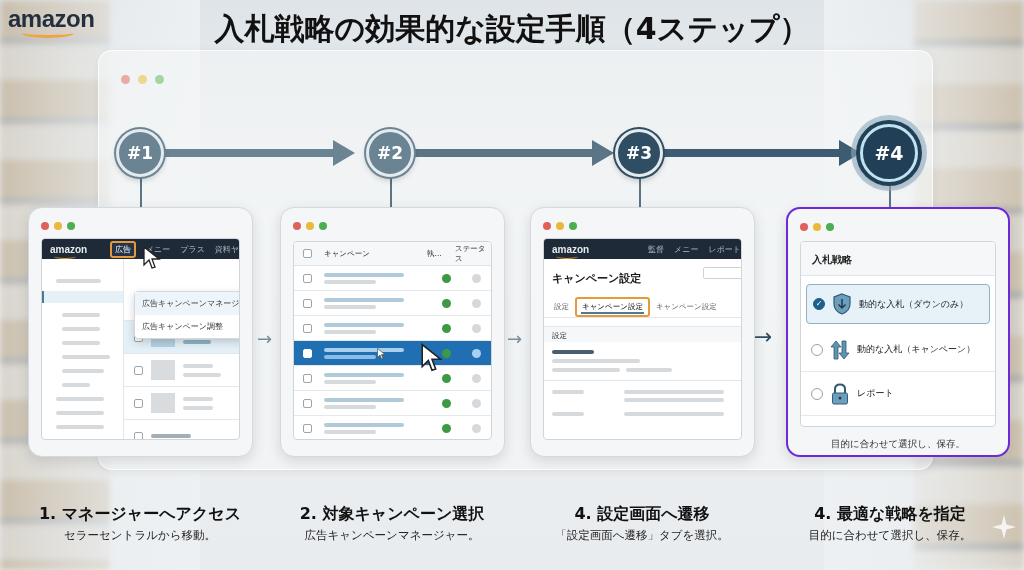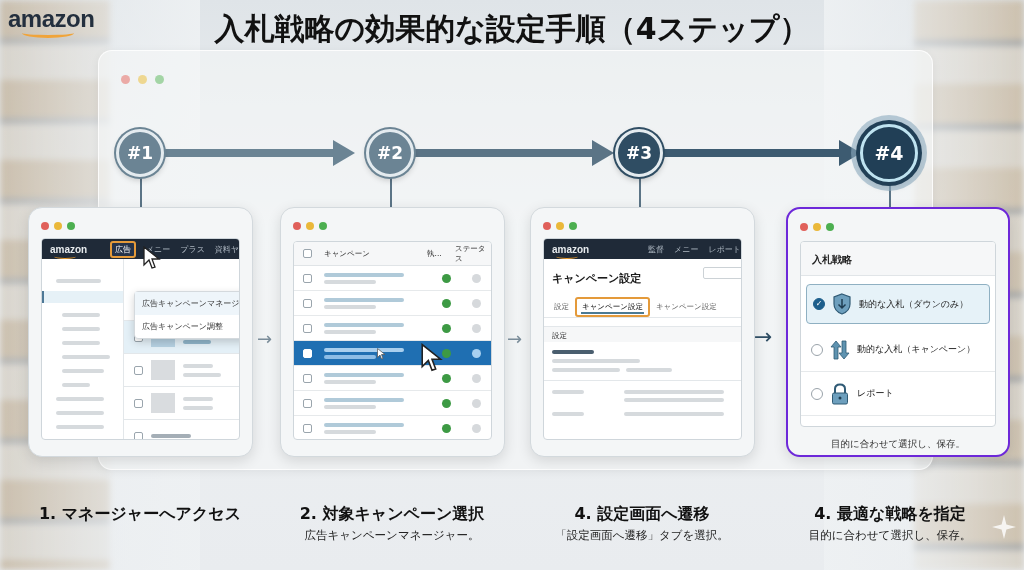--- a/index.html
+++ b/index.html
@@ -449,20 +449,21 @@
   </div>
   <div class="c4-foot">目的に合わせて選択し、保存。</div>
 </div>
 
 <div class="side-arrow" style="left:257px">→</div>
 <div class="side-arrow" style="left:507px">→</div>
 <div class="side-arrow dark" style="left:754px">→</div>
 
 <div class="caption" style="left:20px">
   <div class="cap-title">1. マネージャーへアクセス</div>
+  <div class="cap-sub">セラーセントラルから移動。</div>
 </div>
 <div class="caption" style="left:272px">
   <div class="cap-title">2. 対象キャンペーン選択</div>
   <div class="cap-sub">広告キャンペーンマネージャー。</div>
 </div>
 <div class="caption" style="left:522px">
   <div class="cap-title">4. 設定画面へ遷移</div>
   <div class="cap-sub">「設定画面へ遷移」タブを選択。</div>
 </div>
 <div class="caption" style="left:770px">

